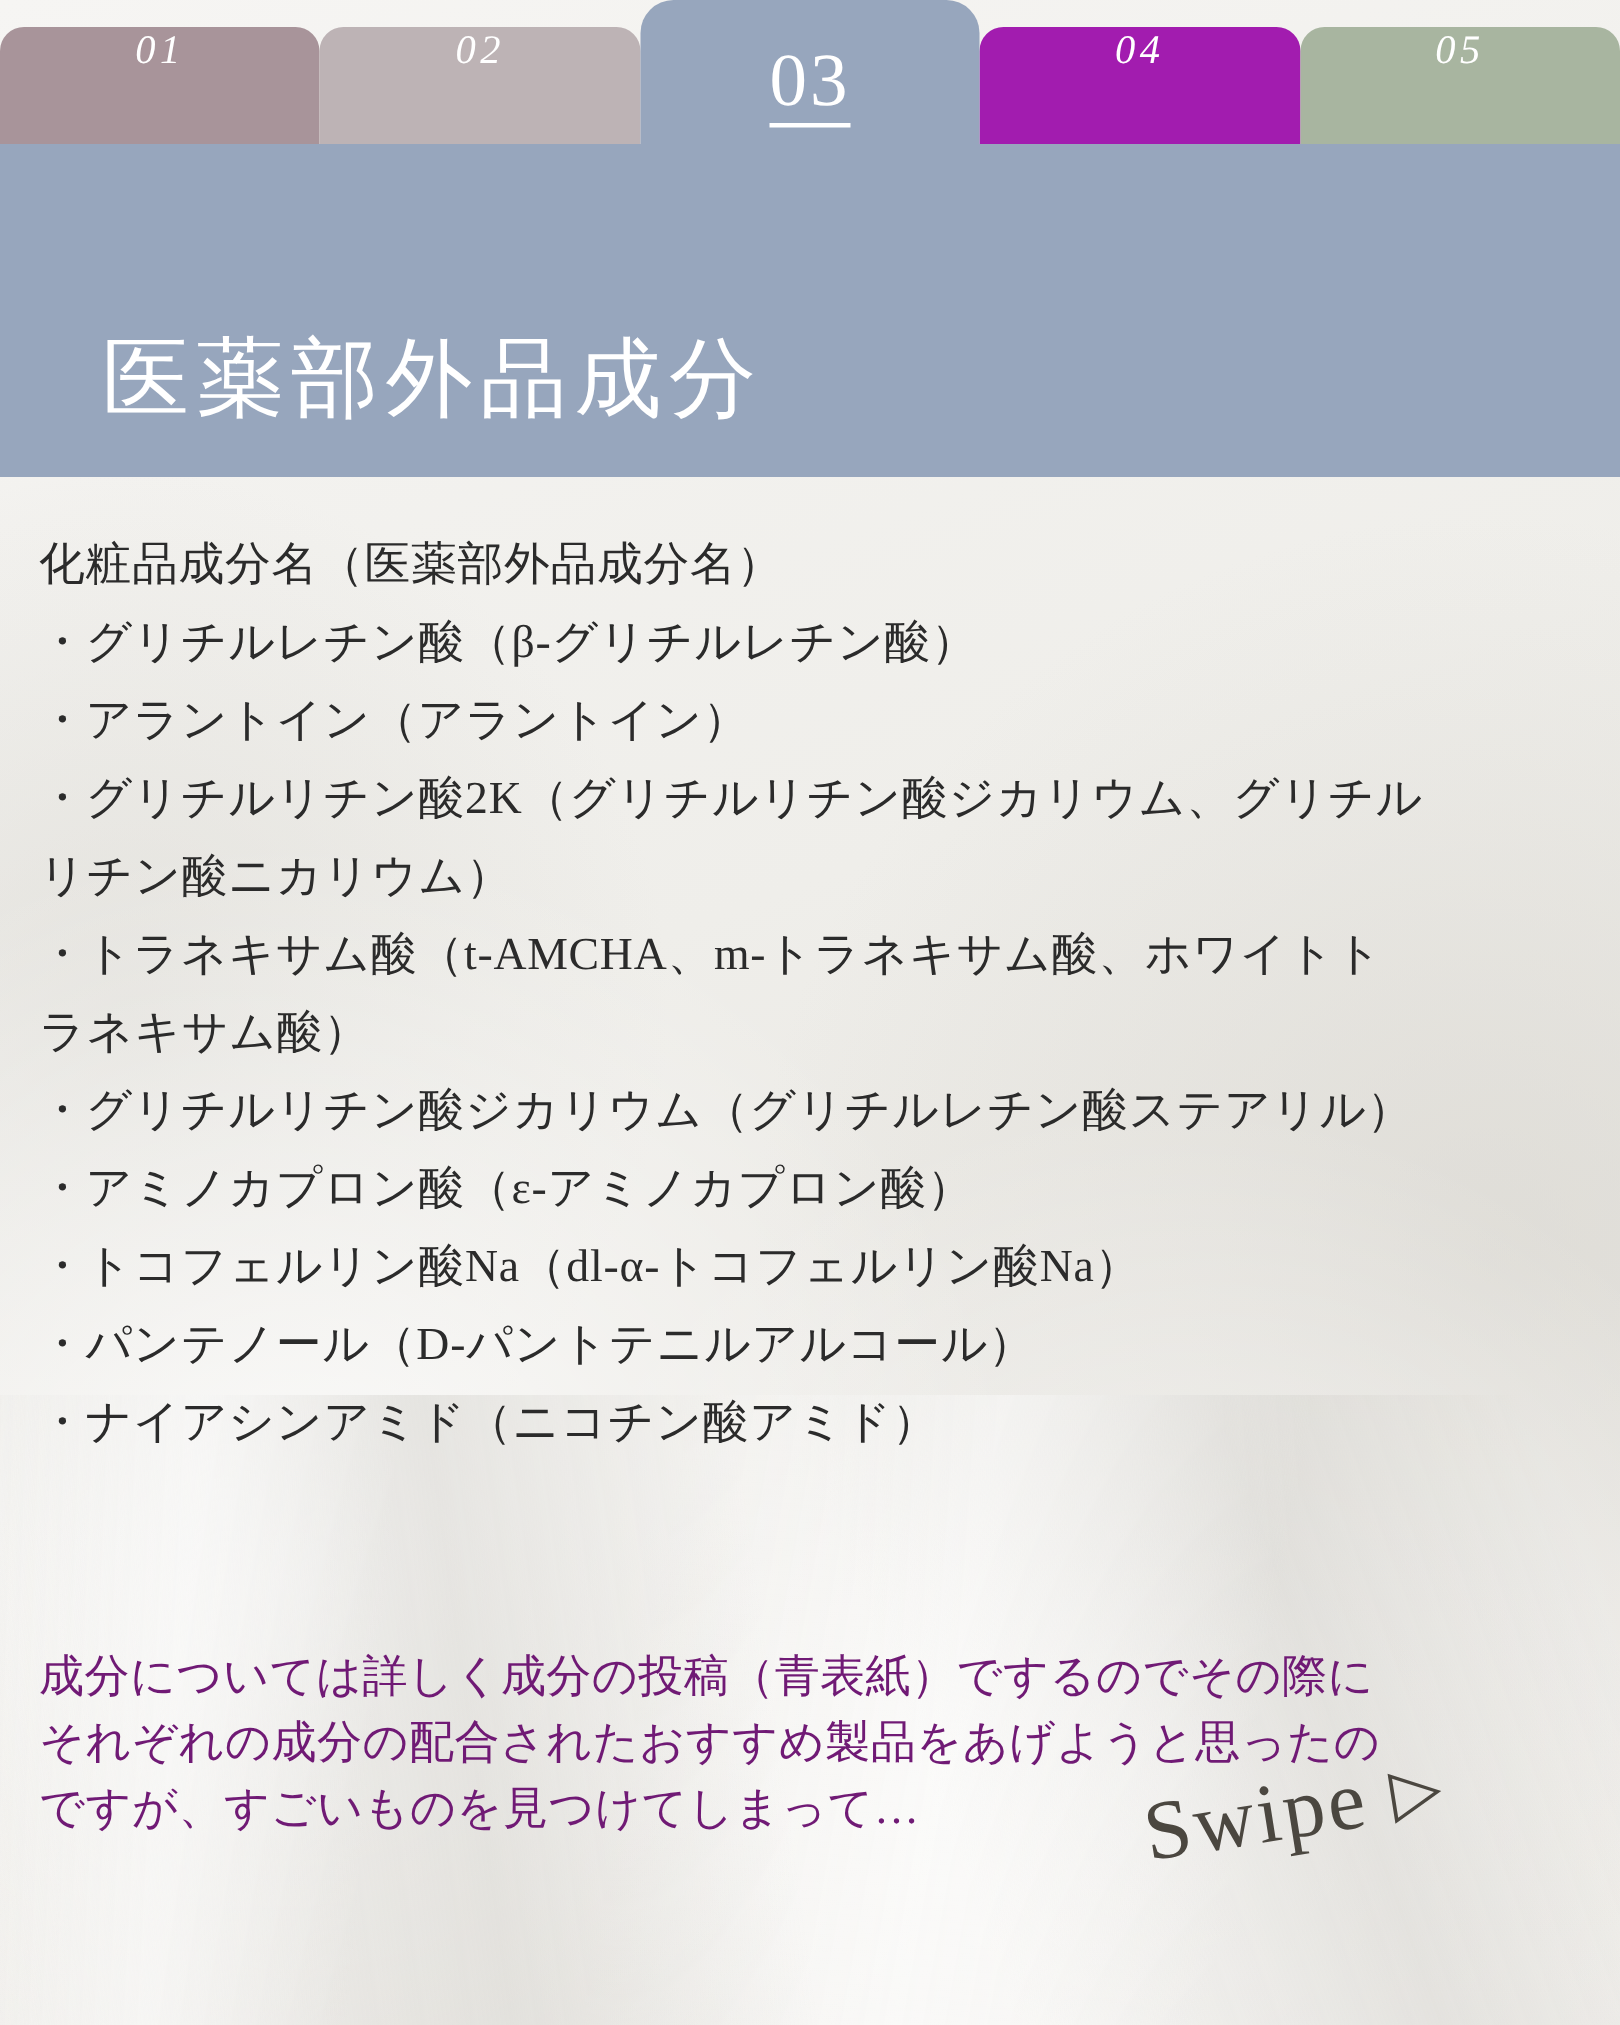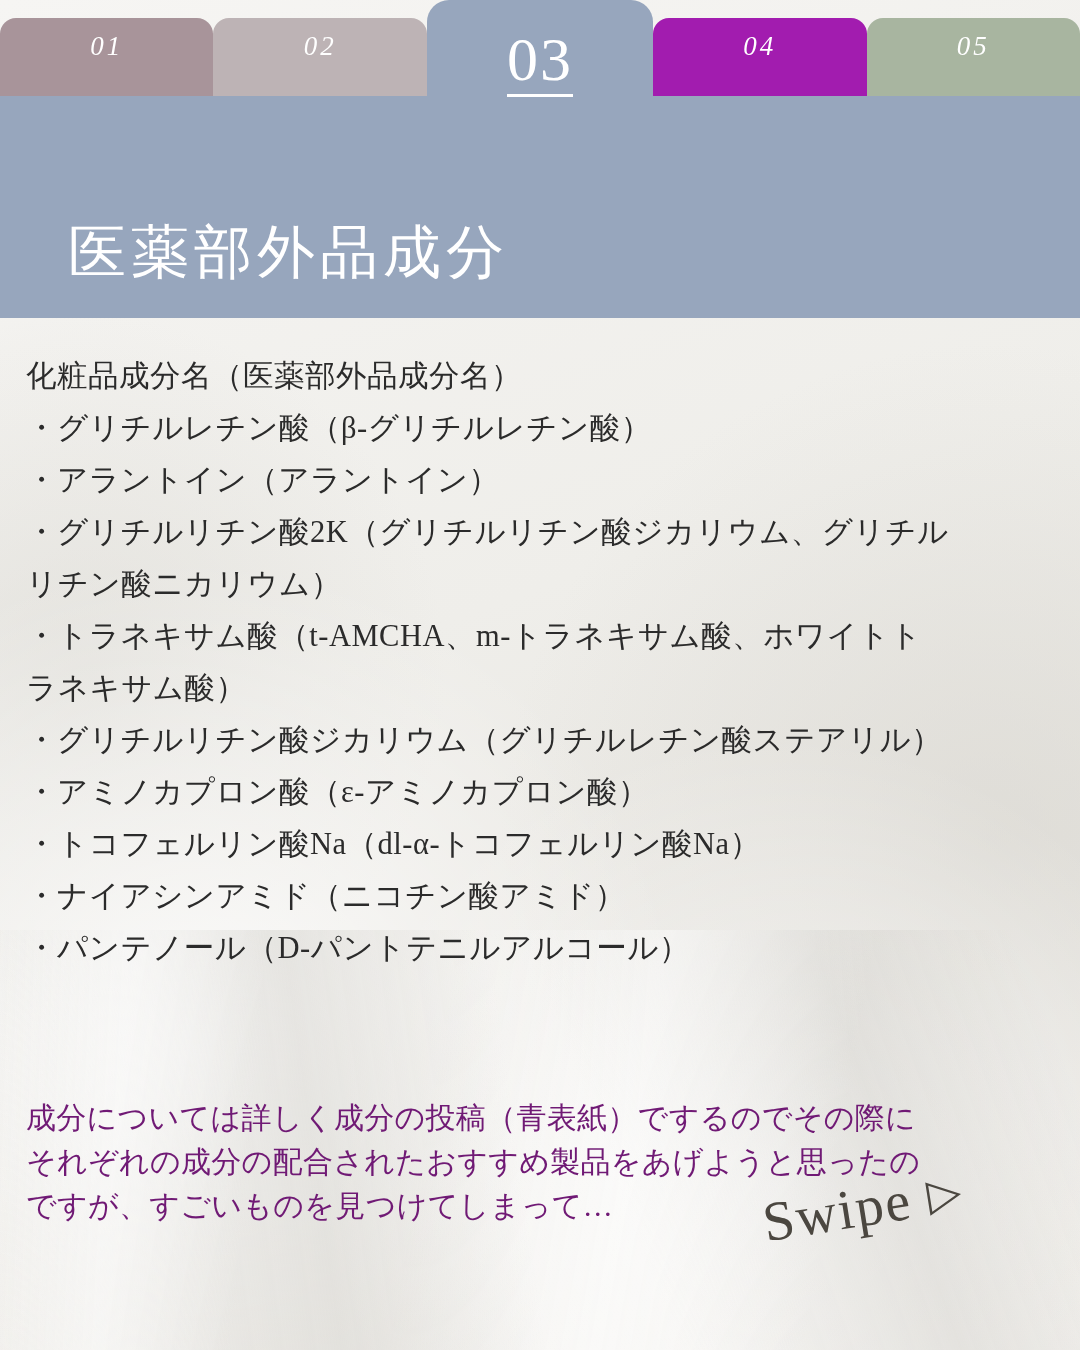--- a/index.html
+++ b/index.html
@@ -46,21 +46,20 @@
     height: 96px;
     display: flex;
     align-items: flex-end;
     z-index: 4;
   }
   .tab {
     flex: 1 1 0;
     height: 78px;
     border-radius: 16px 16px 0 0;
     display: flex;
-    align-items: center;
     justify-content: center;
     font-family: "Liberation Serif", serif;
     font-size: 27px;
     font-style: italic;
     letter-spacing: 3px;
     color: #ffffff;
     box-sizing: border-box;
     padding-bottom: 22px;
     position: relative;
   }
@@ -72,21 +71,21 @@
     flex: 1.06 1 0;
     border-radius: 22px 22px 0 0;
     padding-bottom: 0;
     align-items: flex-start;
     z-index: 5;
   }
   .tab.t4 { background: #a21caf; }
   .tab.t5 { background: #a8b5a0; }
 
   .tab-active-label {
-    font-size: 62px;
+    font-size: 50px;
     font-style: normal;
     letter-spacing: 2px;
     color: #ffffff;
     line-height: 1;
     padding-top: 28px;
     border-bottom: 3px solid #ffffff;
     padding-bottom: 4px;
   }
 
   
@@ -199,22 +198,22 @@
   <div class="ingredient-list">
     <div class="line">・グリチルレチン酸（β-グリチルレチン酸）</div>
     <div class="line">・アラントイン（アラントイン）</div>
     <div class="line">・グリチルリチン酸2K（グリチルリチン酸ジカリウム、グリチル</div>
     <div class="line hang">リチン酸ニカリウム）</div>
     <div class="line">・トラネキサム酸（t-AMCHA、m-トラネキサム酸、ホワイトト</div>
     <div class="line hang">ラネキサム酸）</div>
     <div class="line">・グリチルリチン酸ジカリウム（グリチルレチン酸ステアリル）</div>
     <div class="line">・アミノカプロン酸（ε-アミノカプロン酸）</div>
     <div class="line">・トコフェルリン酸Na（dl-α-トコフェルリン酸Na）</div>
+    <div class="line">・パンテノール（D-パントテニルアルコール）</div>
     <div class="line">・ナイアシンアミド（ニコチン酸アミド）</div>
-    <div class="line">・パンテノール（D-パントテニルアルコール）</div>
   </div>
 
   <div class="note">
     <div>成分については詳しく成分の投稿（青表紙）でするのでその際に</div>
     <div>それぞれの成分の配合されたおすすめ製品をあげようと思ったの</div>
     <div>ですが、すごいものを見つけてしまって…</div>
   </div>
 </div>
 
 <div class="swipe">

